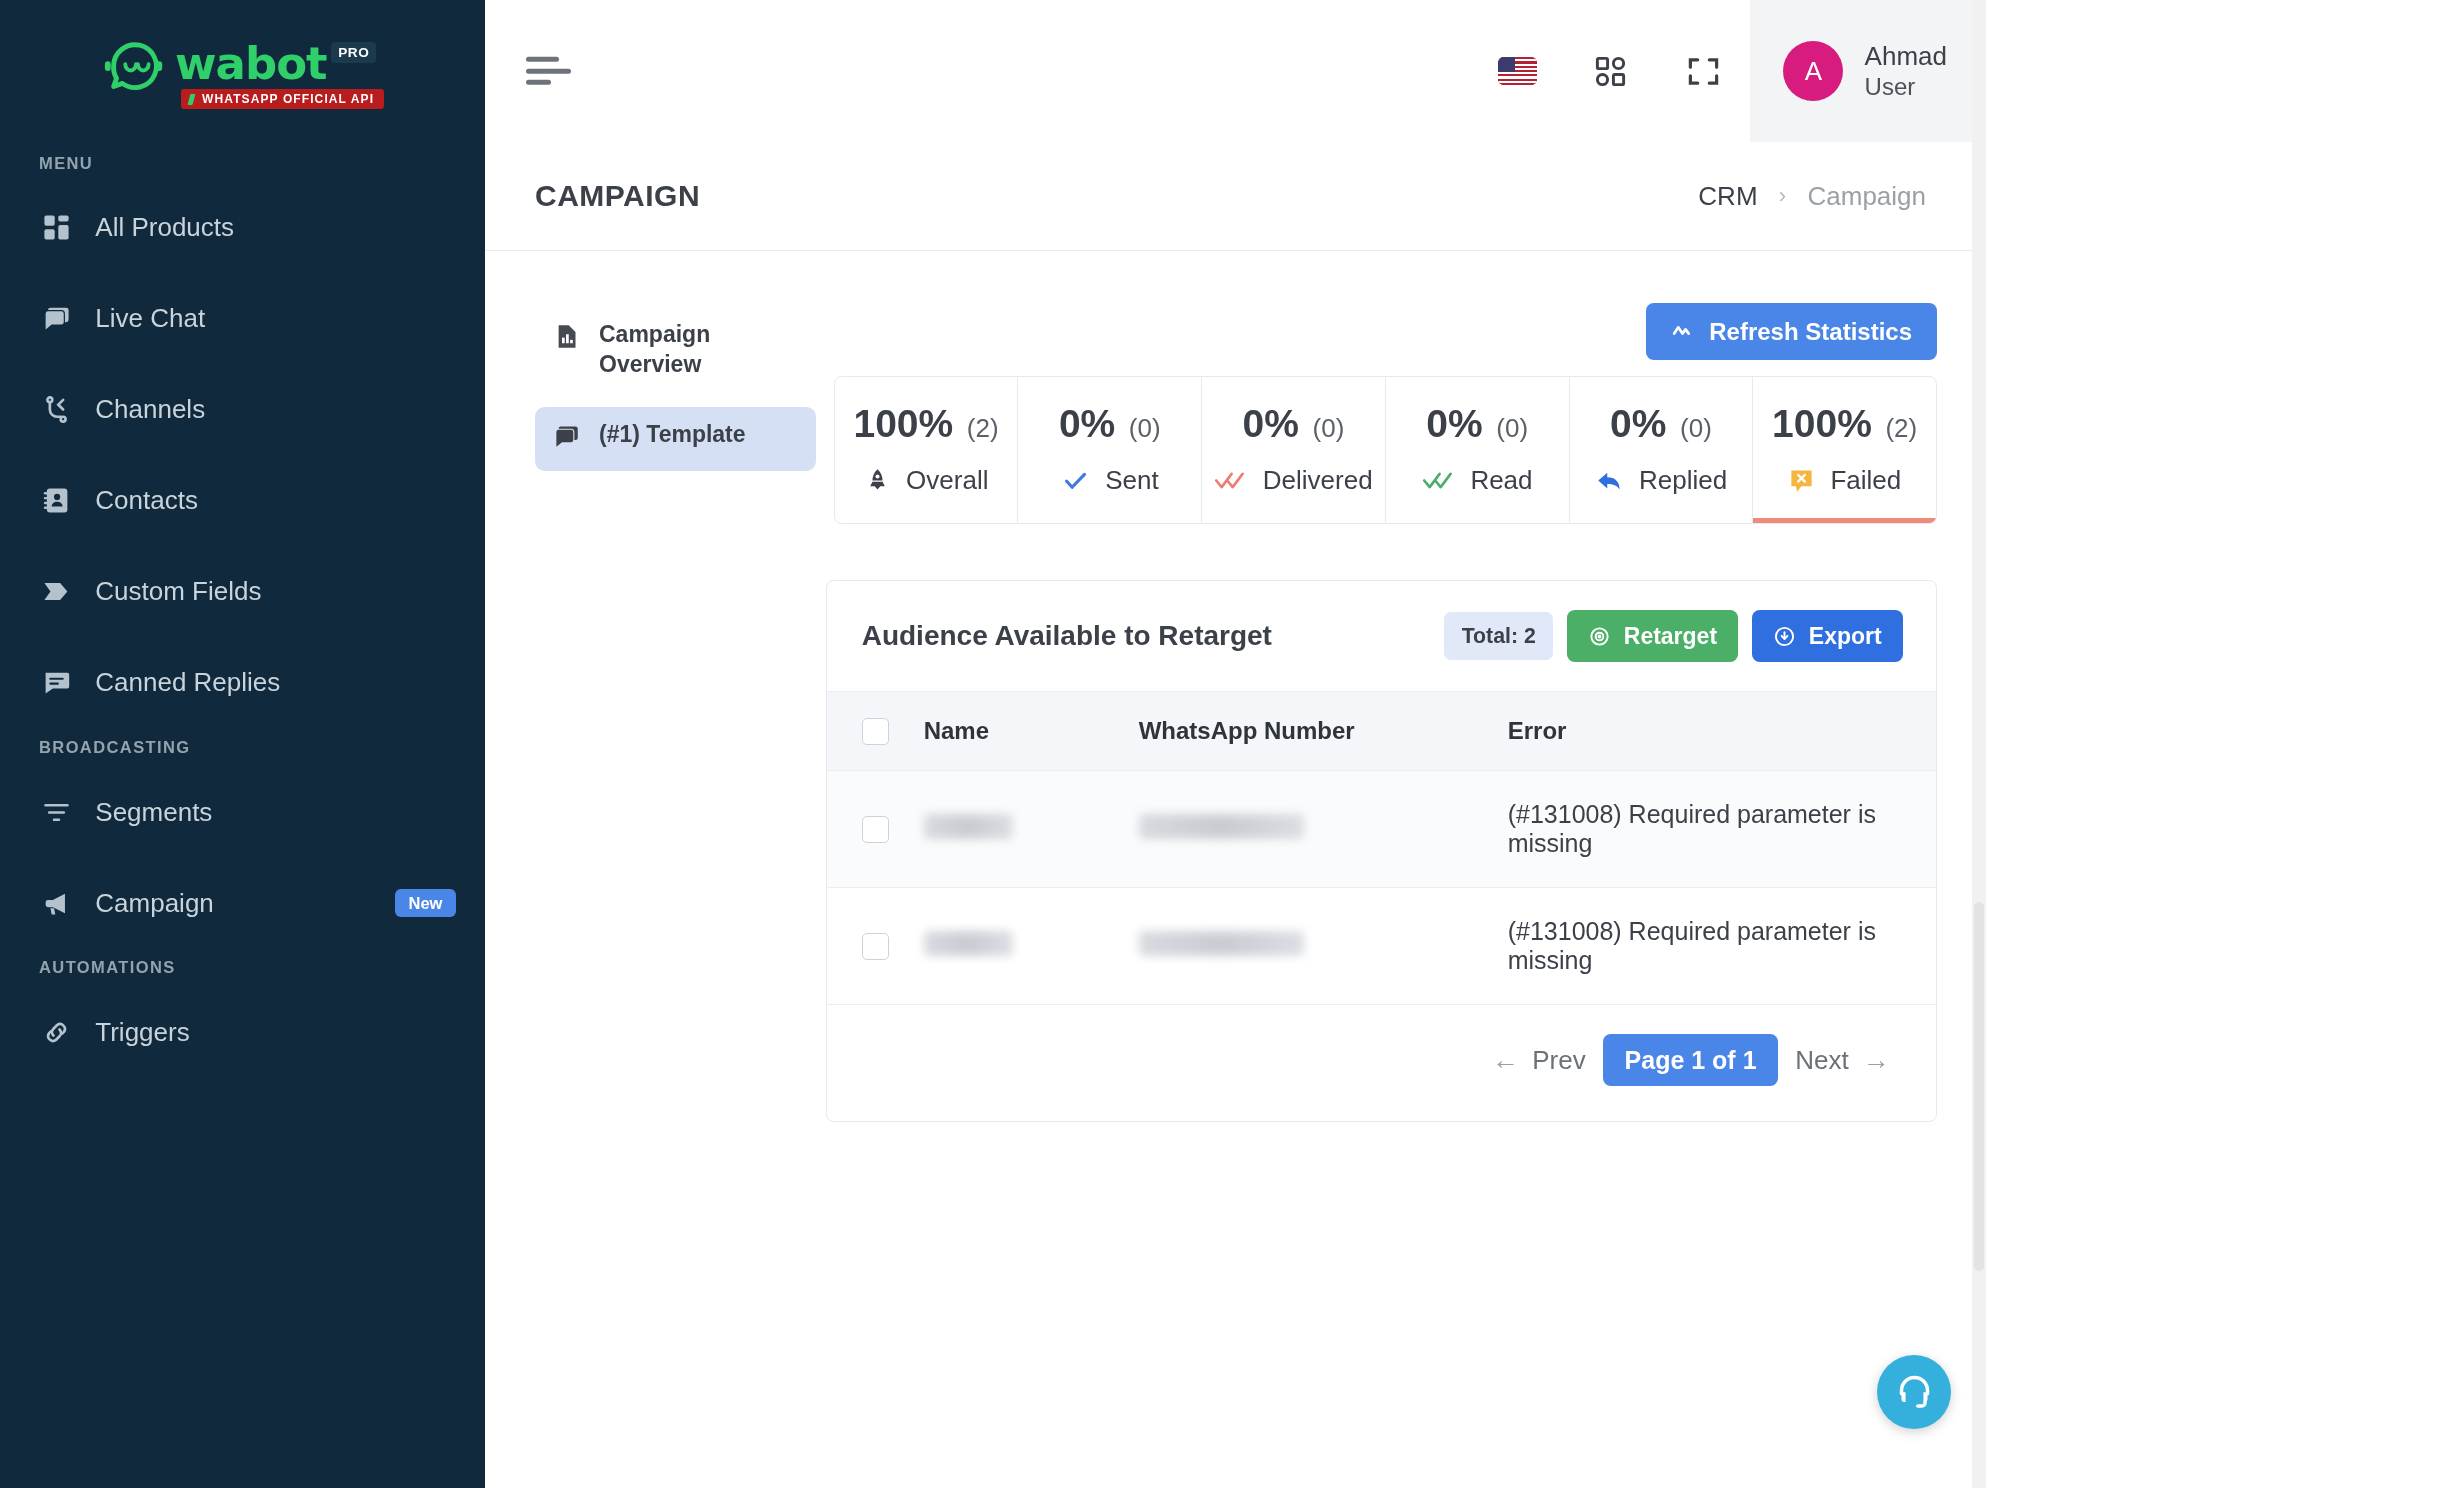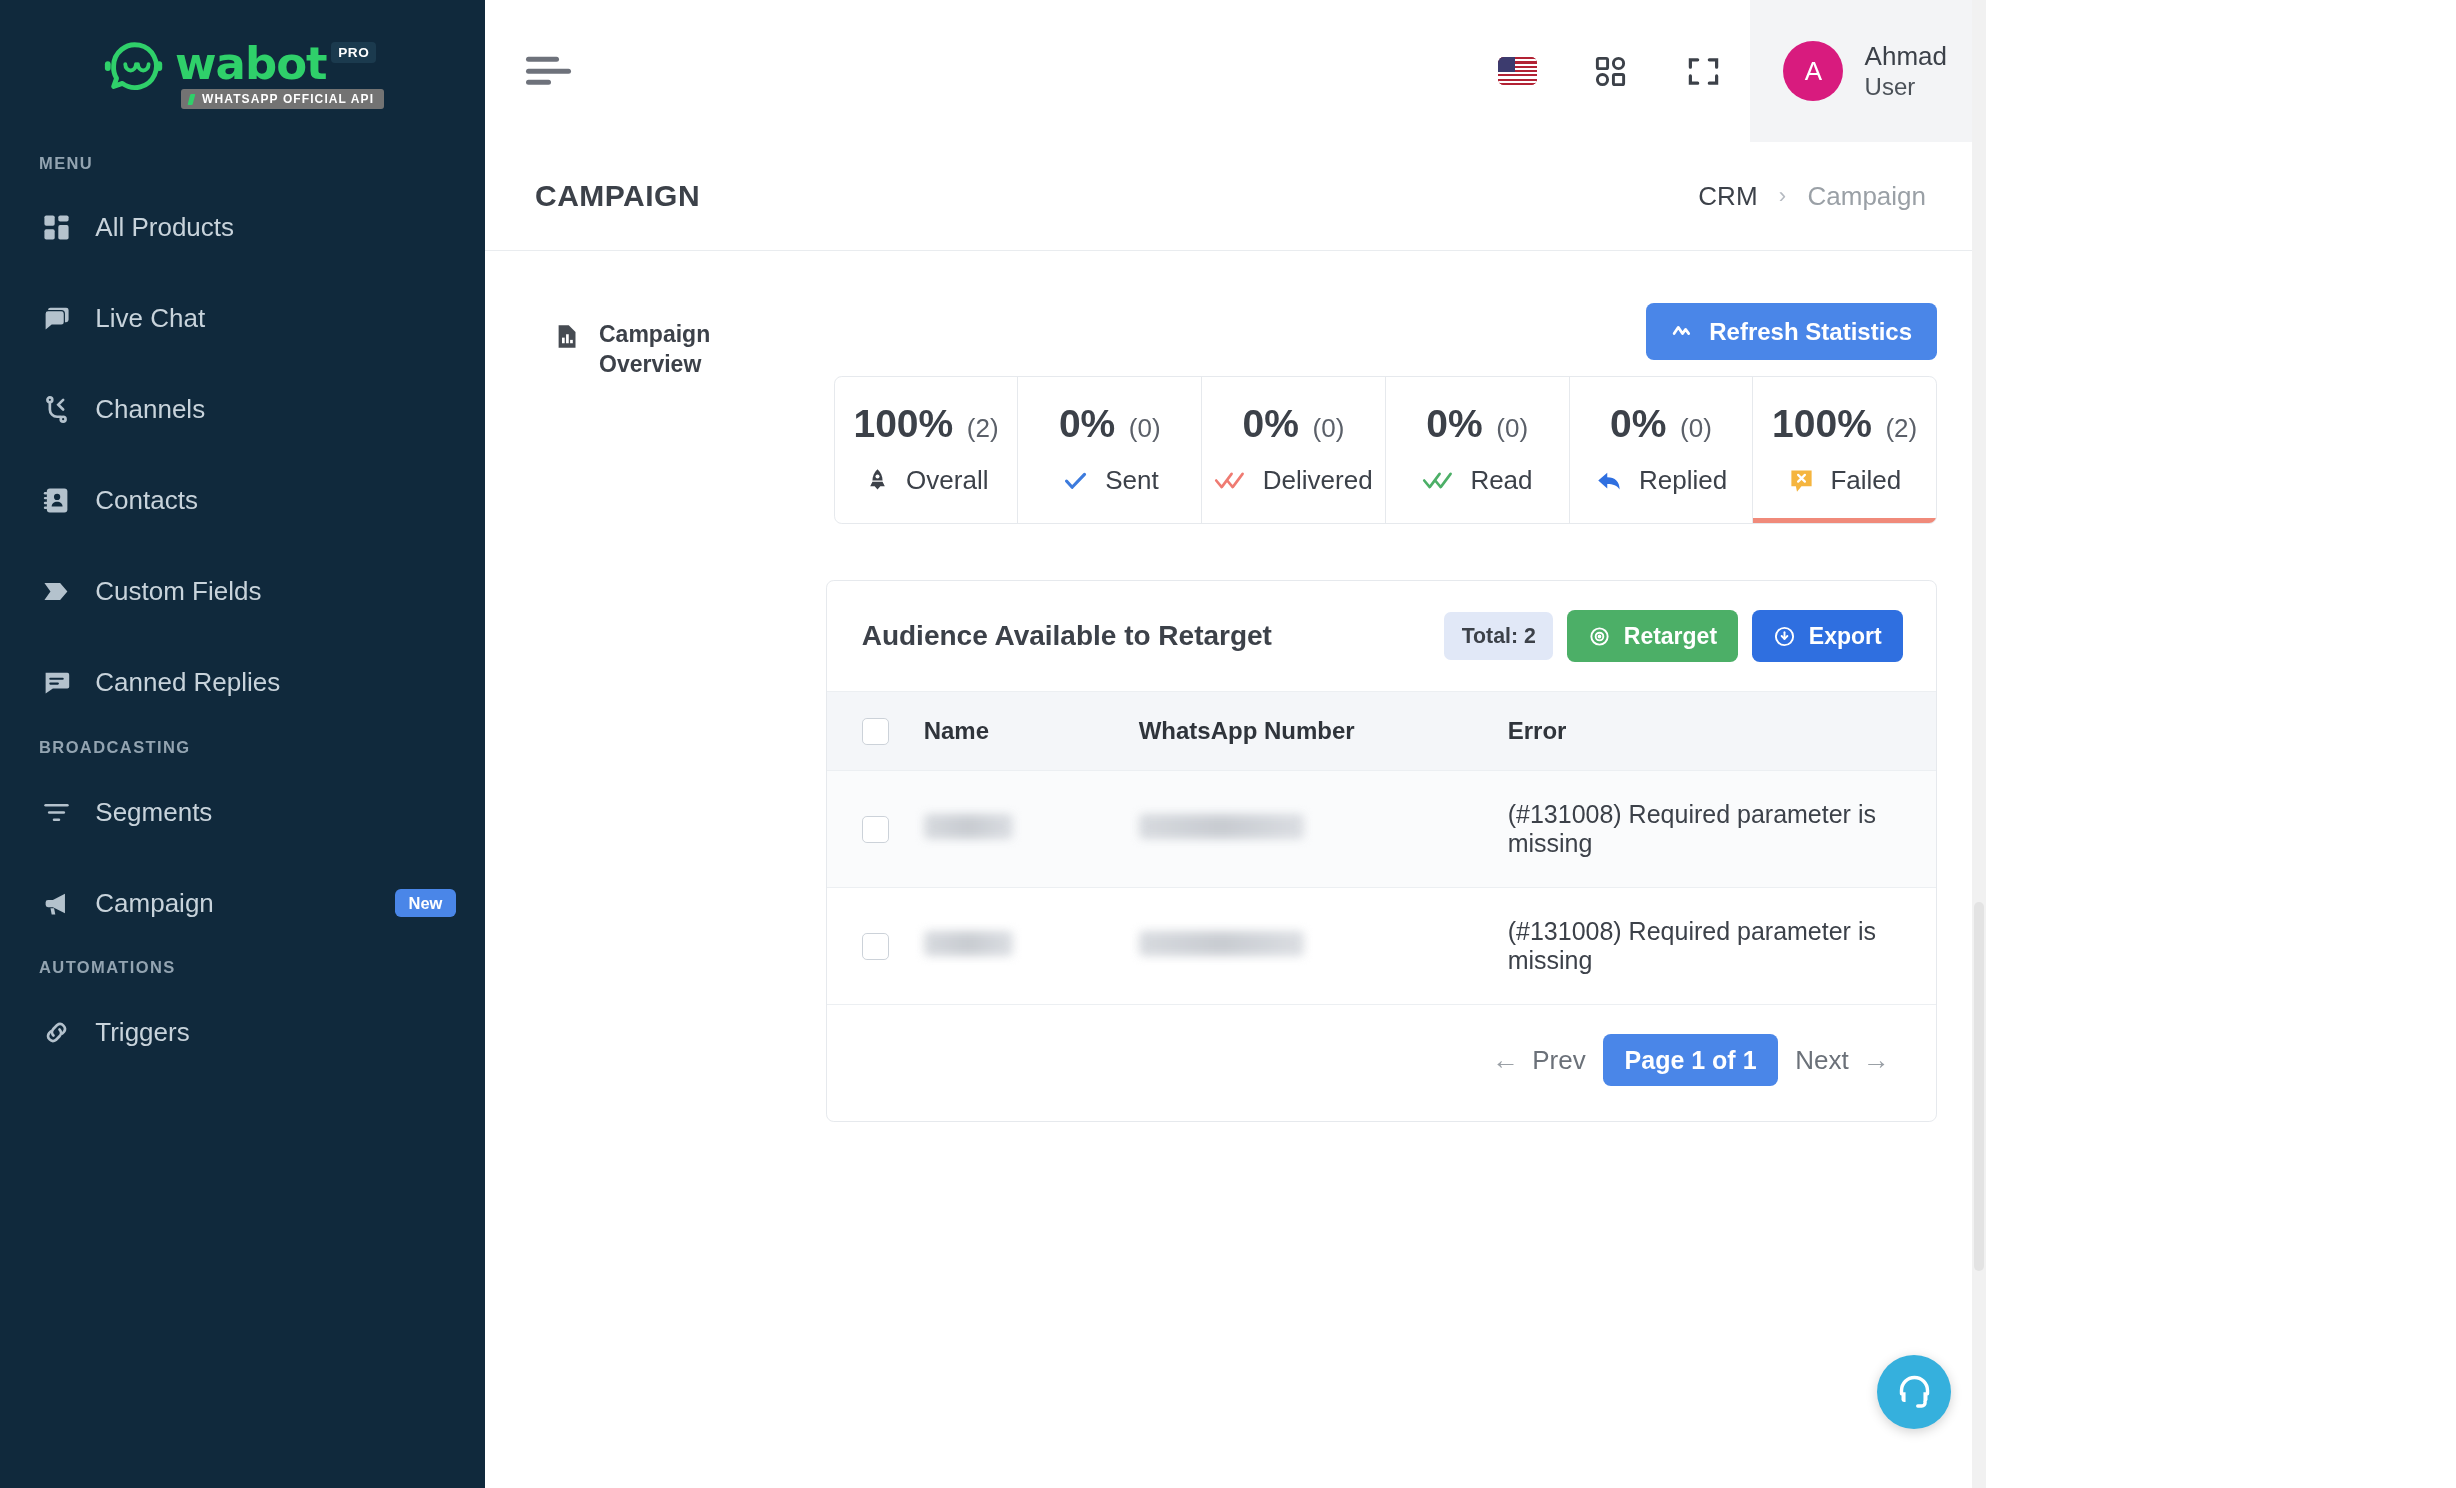--- a/index.html
+++ b/index.html
@@ -26,21 +26,21 @@
     font-family: "DejaVu Sans", sans-serif;
     font-size: 45px; font-weight: 700; color: #2fd06a; letter-spacing: -1px;
     line-height: 45px;
   }
   .logo-pro {
     background: #1b3a4e; color: #ffffff; font-size: 13.6px; font-weight: 700;
     padding: 2.9px 6.8px; border-radius: 3.9px; margin-left: 4.9px; margin-top: 1.9px;
     letter-spacing: 0.5px;
   }
   .logo-sub {
-    background: #737373; color: #ffffff; font-size: 12px; font-weight: 700;
+    background: #b91c1c; color: #ffffff; font-size: 12px; font-weight: 700;
     letter-spacing: 1.1px; padding: 2.9px 9.7px 2.9px 21.3px; border-radius: 2.9px;
     margin-top: 3.9px; margin-left: 5.8px; position: relative;
   }
   .logo-sub::before {
     content: ""; position: absolute; left: 7.8px; top: 4.9px;
     width: 4.9px; height: 10.7px; background: #2fd06a; transform: skewX(-15deg);
     border-radius: 1px;
   }
 
   .nav-section {
@@ -413,20 +413,29 @@
         <div class="side-tab">
           <span class="st-icon">
             <svg width="27" height="27" viewBox="0 0 24 24" fill="currentColor">
               <path d="M5 2h9l6 6v14H5z" opacity=".95"></path>
               <rect x="8" y="13" width="2.4" height="5" fill="#fff"></rect>
               <rect x="11.6" y="10" width="2.4" height="8" fill="#fff"></rect>
               <rect x="15.2" y="15" width="2.4" height="3" fill="#fff"></rect>
             </svg>
           </span>
           <span>Campaign Overview</span>
+        </div>
+        <div class="side-tab active">
+          <span class="st-icon">
+            <svg width="27" height="27" viewBox="0 0 24 24" fill="currentColor">
+              <path d="M7 3h13a2 2 0 0 1 2 2v8a2 2 0 0 1-2 2h-1V8a3 3 0 0 0-3-3H5V5a2 2 0 0 1 2-2z"></path>
+              <path d="M3 8a2 2 0 0 1 2-2h11a2 2 0 0 1 2 2v7a2 2 0 0 1-2 2H8l-5 4V8z"></path>
+            </svg>
+          </span>
+          <span>(#1) Template</span>
         </div>
       </nav>
 
       <div class="right-col">
 
         <div class="refresh-row">
           <button class="btn btn-refresh">
             <span class="ico">
               <svg width="25" height="25" viewBox="0 0 24 24" fill="none" stroke="#fff" stroke-width="2.6" stroke-linecap="round" stroke-linejoin="round">
                 <path d="M3 14l4-6 4 6 3-4 3 4"></path>

